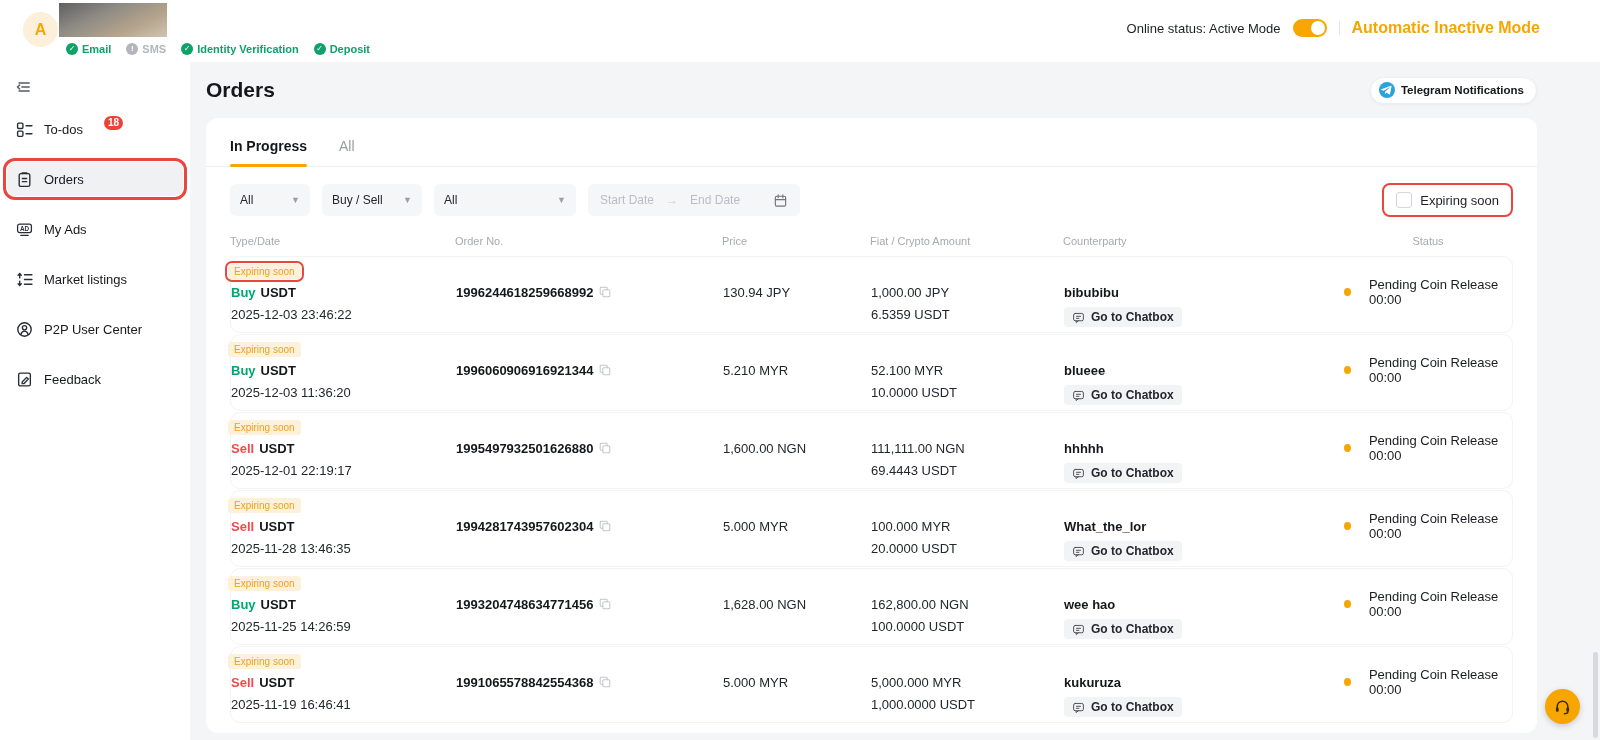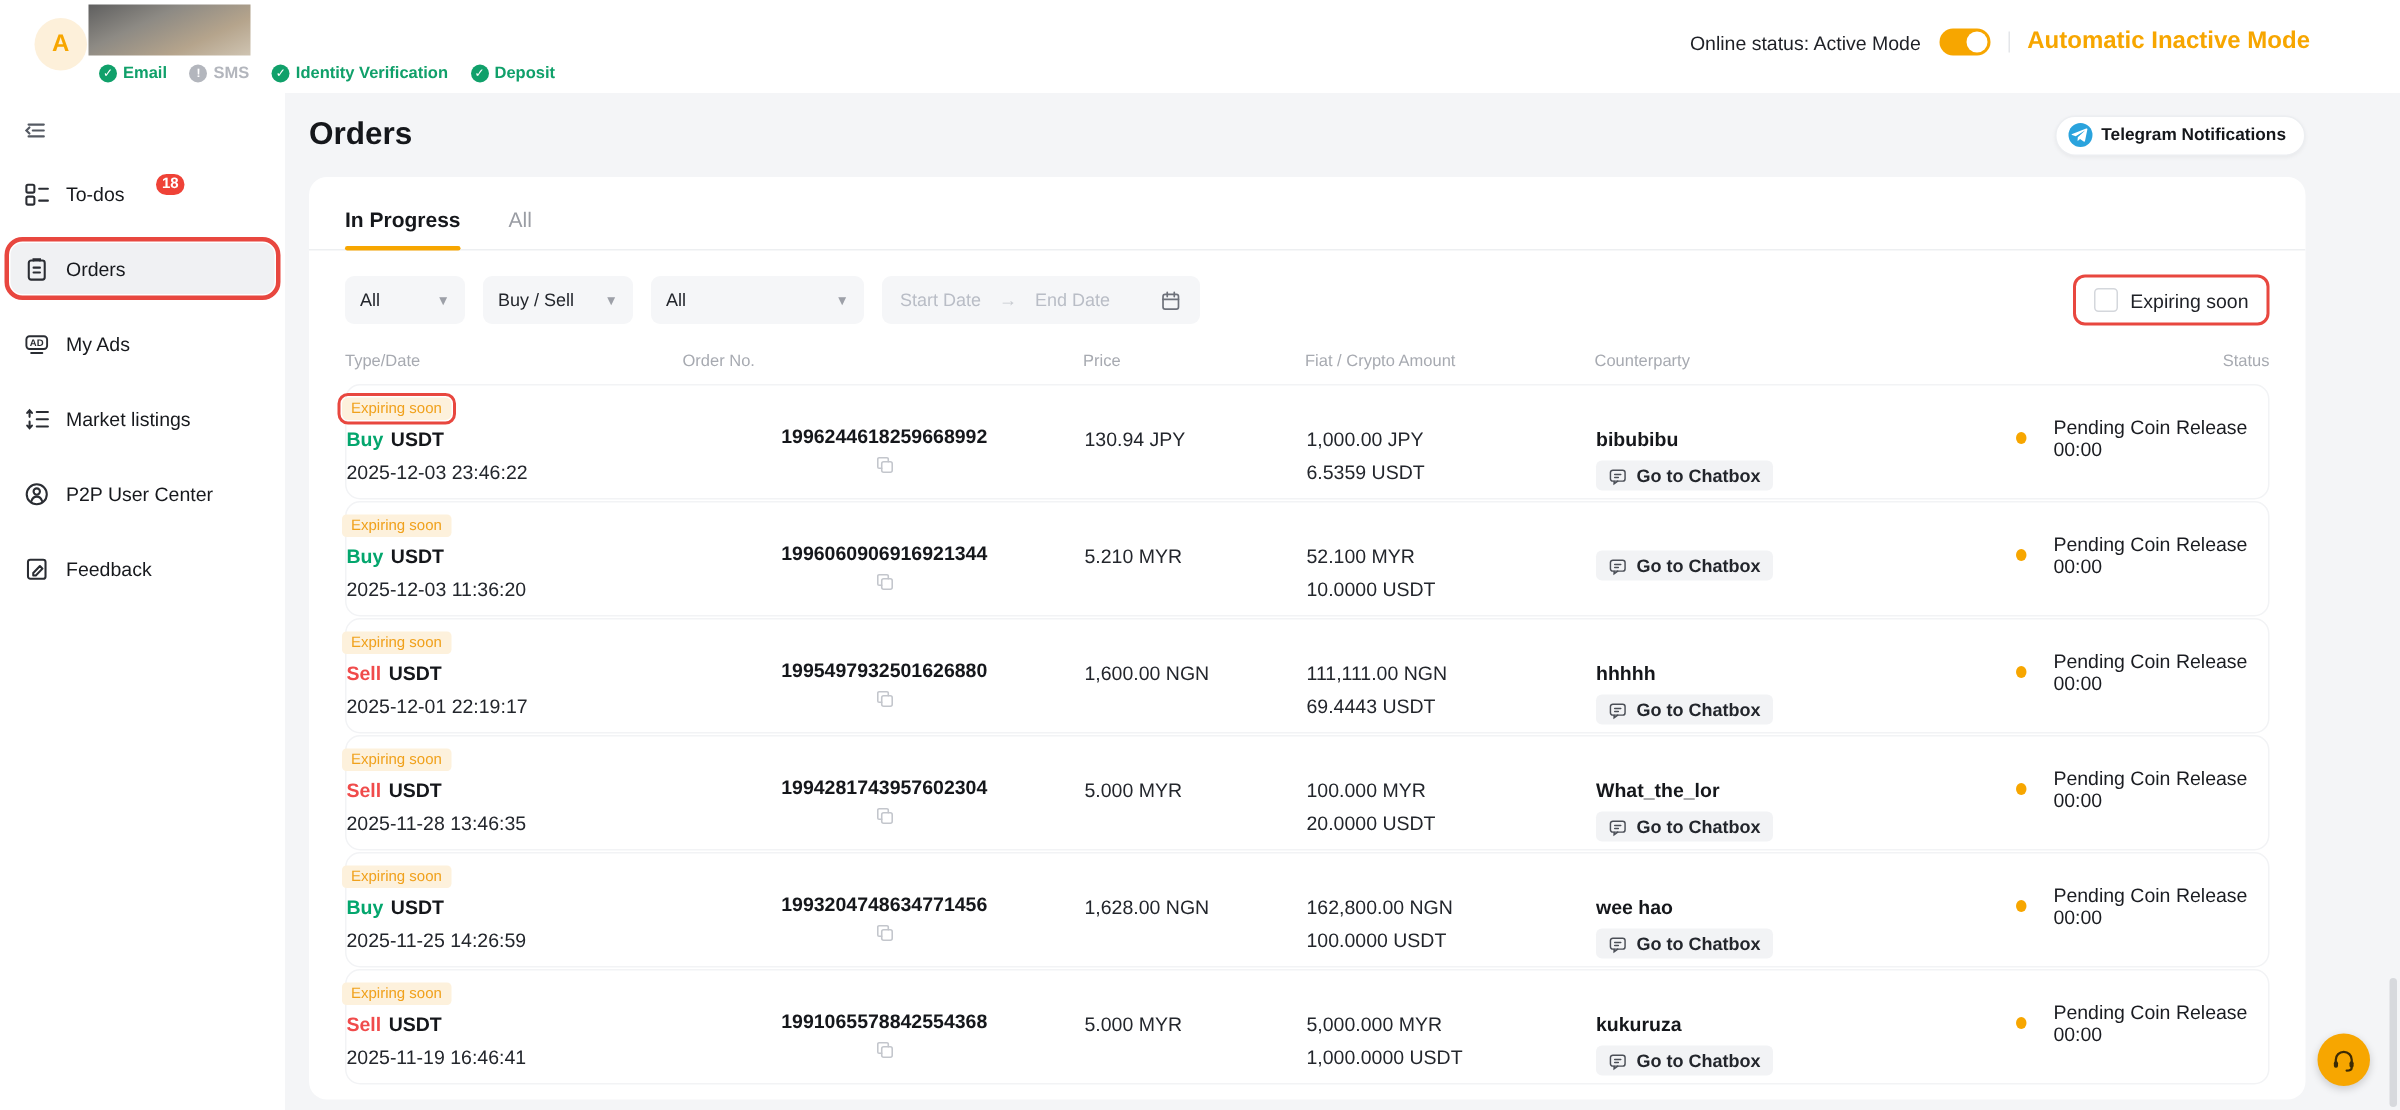--- a/index.html
+++ b/index.html
@@ -65,34 +65,34 @@
     align-items:center; padding:0 12px; gap:12px; font-size:12px; color:#b9bdc6; cursor:pointer; }
   .daterange .arrow { color:#c6c9cf; font-size:12px; }
   .daterange .cal { margin-left:auto; width:15px; height:15px; color:#6d717a; display:flex; }
   .spacer { flex:1; }
   .expiring-wrap { border:2px solid var(--annotation,#e8473f); border-radius:8px; padding:7px 12px;
     display:flex; align-items:center; gap:8px; font-size:13px; cursor:pointer; }
   .checkbox { width:16px; height:16px; border:1px solid #d4d7dc; border-radius:3px; background:#fff; }
   
   .thead { margin-top:18px; display:grid; grid-template-columns:225px 267px 148px 193px 280px 1fr;
     font-size:11px; color:#a7aab1; padding-bottom:9px; }
-  .thead .th:last-child { text-align:right; }
+  .thead .th:last-child { text-align:center; }
   .order-row { border:1px solid #f2f3f5; border-radius:10px; height:77px; padding-top:6px; margin-bottom:1px;
     background:#fff; }
   .badge-line { height:17px; }
   .expiring-badge { display:inline-block; font-size:10px; color:var(--badge-text,#f0a11c);
     background:var(--badge-bg,#fdf1dc); padding:2px 6px; border-radius:3px; margin-left:-3px; }
   .expiring-badge.annotated { outline:2px solid var(--annotation,#e8473f); outline-offset:1px; border-radius:4px; }
   .row-grid { display:grid; grid-template-columns:225px 267px 148px 193px 280px 1fr; margin-top:3px; }
   .l1 { font-size:13px; height:18px; display:flex; align-items:center; gap:5px; }
   .l2 { margin-top:6px; font-size:13px; color:#23262c; display:flex; align-items:center; }
   .side { font-weight:700; }
   .side.buy { color:var(--buy,#03a66d);text-align:center; } .side.sell { color:var(--sell,#f04b4b); }
   .asset { font-weight:700; color:#15171b; }
-  .orderno { font-weight:700; color:#15171b;flex-direction:column; }
+  .orderno { font-weight:700; color:#15171b; }
   .copy { width:14px; height:14px; color:#c3c6cc; cursor:pointer; display:flex; }
   .price, .fiat-v { color:#23262c; font-weight:500; }
   .cp { font-weight:600; color:#15171b; }
   .chat-btn { display:inline-flex; align-items:center; gap:6px; background:#f2f3f5; border-radius:4px;
     padding:3px 8px; font-size:12px; font-weight:600; color:#23262c; cursor:pointer; }
   .chat-btn .cicon { width:13px; height:13px; display:flex; color:#4b4f57; }
   .status-cell { display:flex; justify-content:flex-end; }
   .status { font-weight:500; color:#1a1c21; gap:18px; }
   .dot { width:8px; height:8px; border-radius:50%; background:var(--status-dot,#f7a600); display:inline-block; }
   
@@ -338,20 +338,21 @@
         </div>
       </div>
       <div class="cell">
               <div class="l1 price">5.210 MYR</div>
             </div>
       <div class="cell">
         <div class="l1 fiat-v">52.100 MYR</div>
         <div class="l2">10.0000 USDT</div>
       </div>
       <div class="cell">
+        <div class="l1 cp">blueee</div>
         <div class="l2">
           <span class="chat-btn">
             <span class="cicon">
               <svg viewBox="0 0 16 16" fill="none" stroke="currentColor" stroke-width="1.2" stroke-linecap="round">
                 <rect x="2" y="3" width="12" height="9" rx="2"></rect>
                       <path d="M5.5 6.5h5M5.5 9h3M5 12v2.2L8 12"></path>
               </svg>
             </span>
             <span>Go to Chatbox</span>
           </span>

